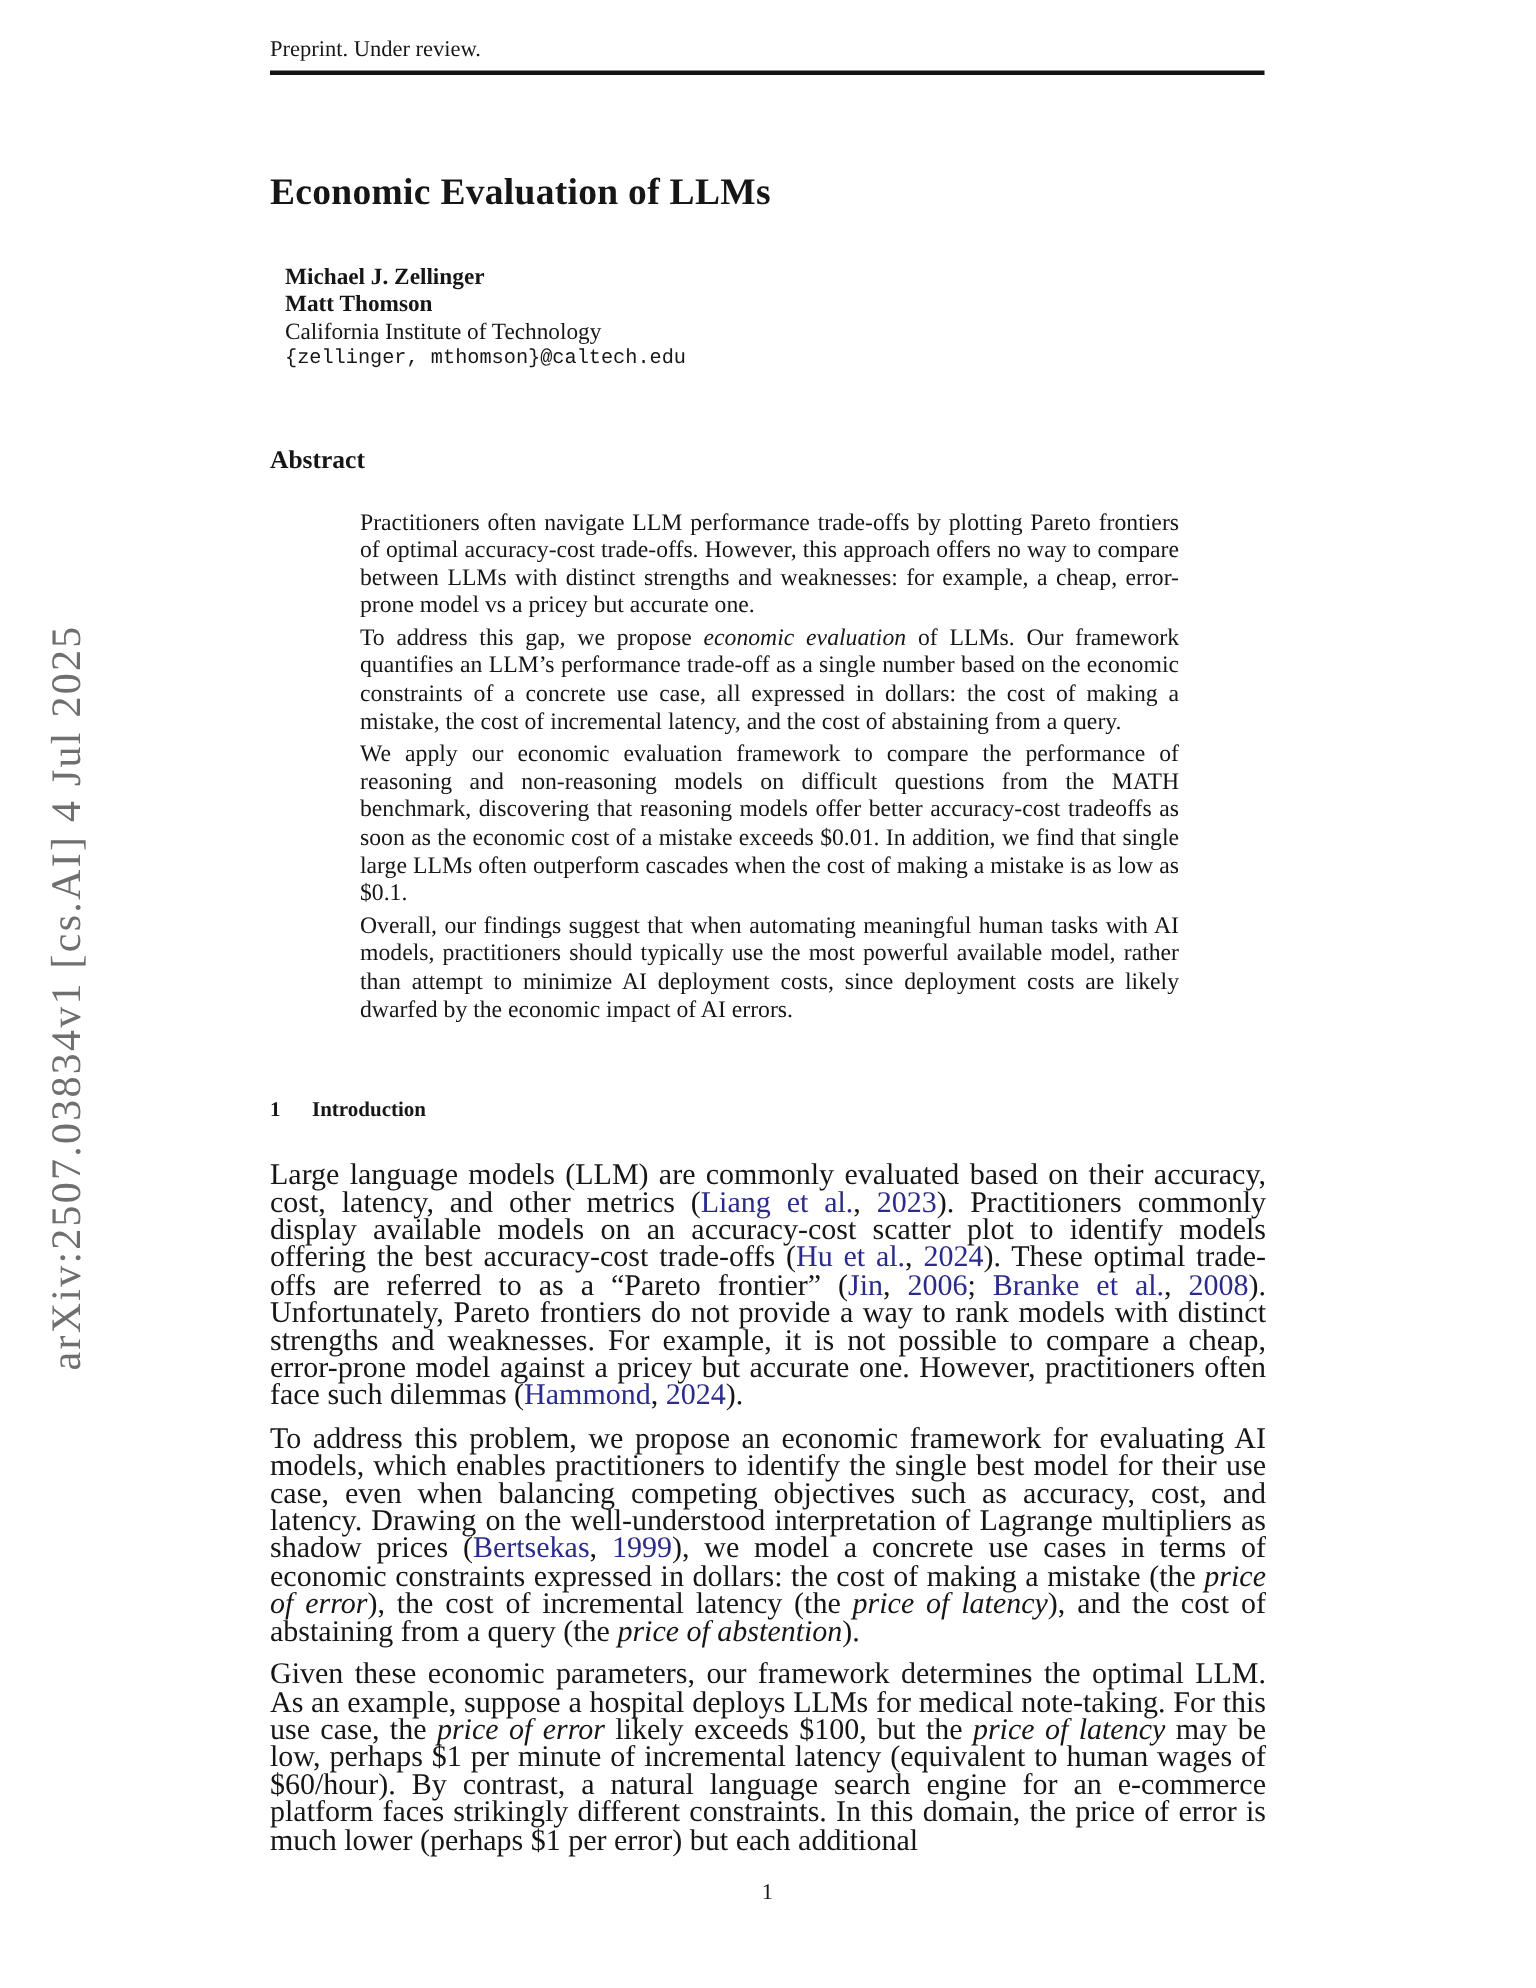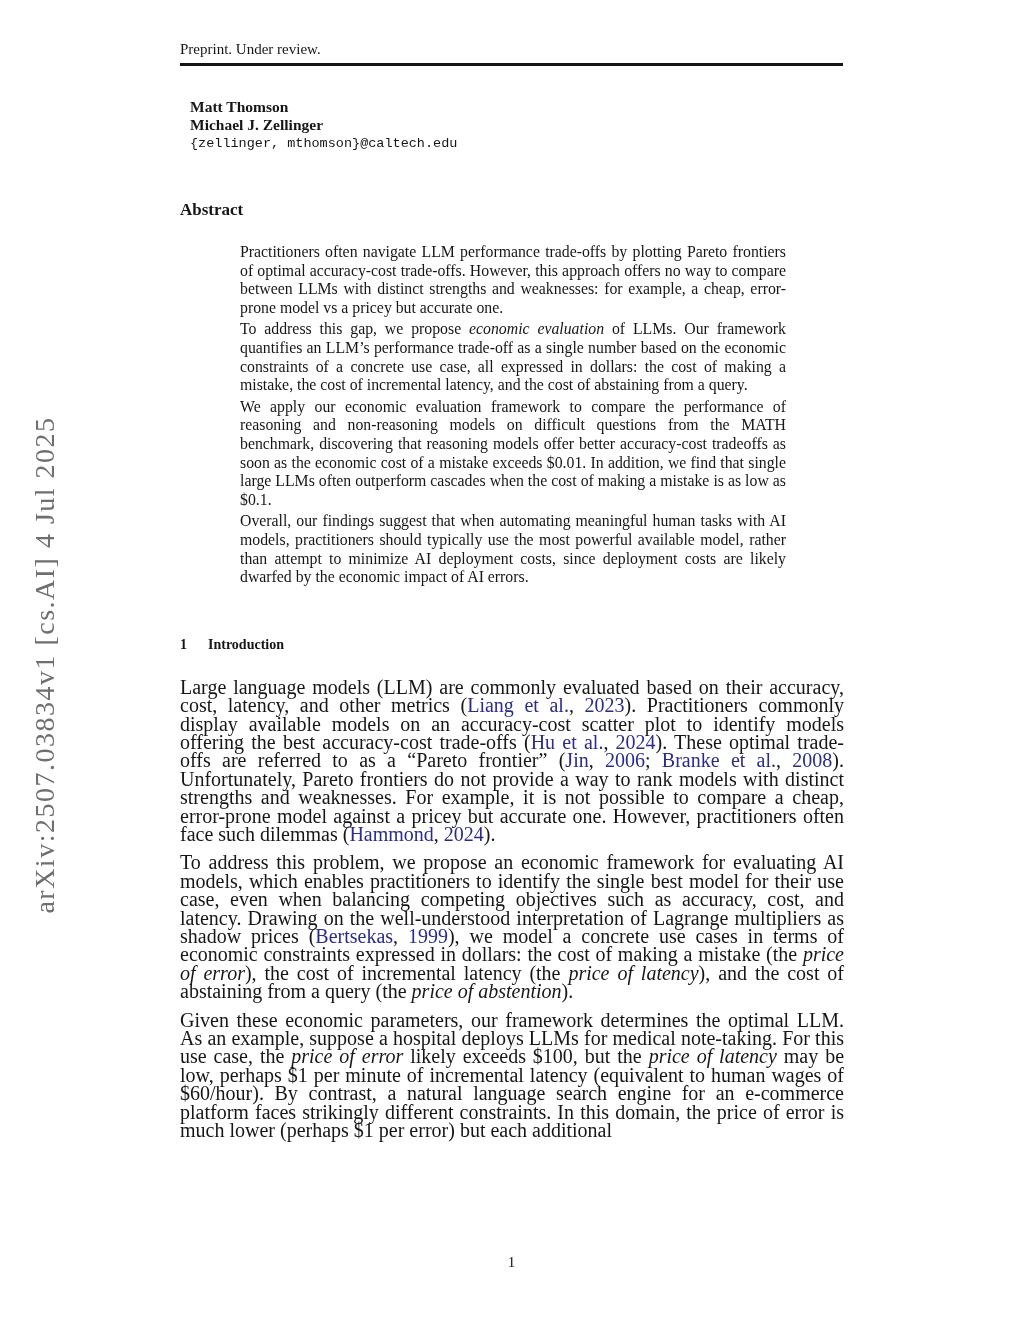--- a/index.html
+++ b/index.html
@@ -20,21 +20,21 @@
     transform: translate(-50%, -50%) rotate(-90deg);
     white-space: nowrap;
     font-size: 28px;
     letter-spacing: 1.5px;
     color: var(--watermark-color, #6f6f6f);
   }
   .content {
     position: absolute;
     top: 0; left: 0;
     width: 920px;
-    padding: 40px 181px 0 180px;
+    padding: 24px 181px 0 180px;
   }
   .preprint { font-size: 15px; line-height: 19px; }
   .rule {
     margin-top: 4px;
     width: 663px;
     height: 2.5px;
     background: #141414;
   }
   .title {
     margin-top: 64px;
@@ -95,24 +95,26 @@
 
 <div class="page">
 
   <div class="watermark">arXiv:2507.03834v1  [cs.AI]  4 Jul 2025</div>
 
   <div class="content">
 
     <div class="preprint">Preprint. Under review.</div>
     <div class="rule"></div>
 
+    <h1 class="title">Economic Evaluation of LLMs</h1>
 
     <div class="authors">
+      <div class="author-name">Michael J. Zellinger</div>
       <div class="author-name">Matt Thomson</div>
-      <div class="author-name">Michael J. Zellinger</div>
+      <div class="affiliation">California Institute of Technology</div>
       <div class="email">{zellinger, mthomson}@caltech.edu</div>
     </div>
 
     <div class="abstract-heading">Abstract</div>
 
     <div class="abstract-body">
       <p><span>Practitioners often navigate LLM performance trade-offs by plotting Pareto frontiers of optimal accuracy-cost trade-offs. However, this approach offers no way to compare between LLMs with distinct strengths and weaknesses: for example, a cheap, error-prone model vs a pricey but accurate one.</span></p>
       <p><span>To address this gap, we propose </span><span class="it">economic evaluation</span><span> of LLMs. Our framework quantifies an LLM’s performance trade-off as a single number based on the economic constraints of a concrete use case, all expressed in dollars: the cost of making a mistake, the cost of incremental latency, and the cost of abstaining from a query.</span></p>
       <p><span>We apply our economic evaluation framework to compare the performance of reasoning and non-reasoning models on difficult questions from the MATH benchmark, discovering that reasoning models offer better accuracy-cost tradeoffs as soon as the economic cost of a mistake exceeds $0.01. In addition, we find that single large LLMs often outperform cascades when the cost of making a mistake is as low as $0.1.</span></p>
       <p><span>Overall, our findings suggest that when automating meaningful human tasks with AI models, practitioners should typically use the most powerful available model, rather than attempt to minimize AI deployment costs, since deployment costs are likely dwarfed by the economic impact of AI errors.</span></p>

